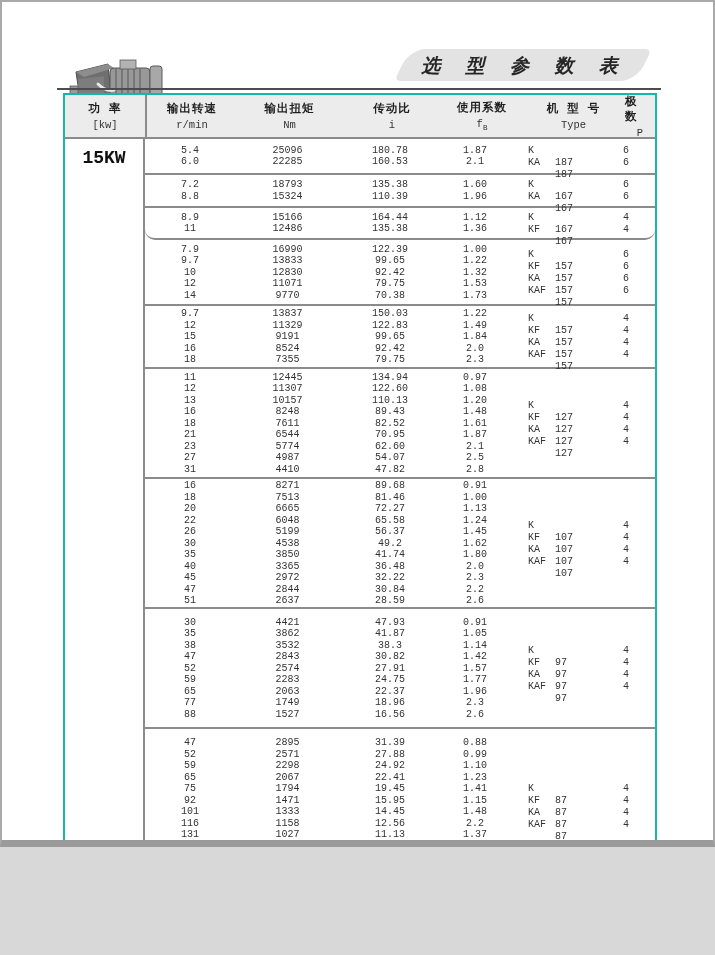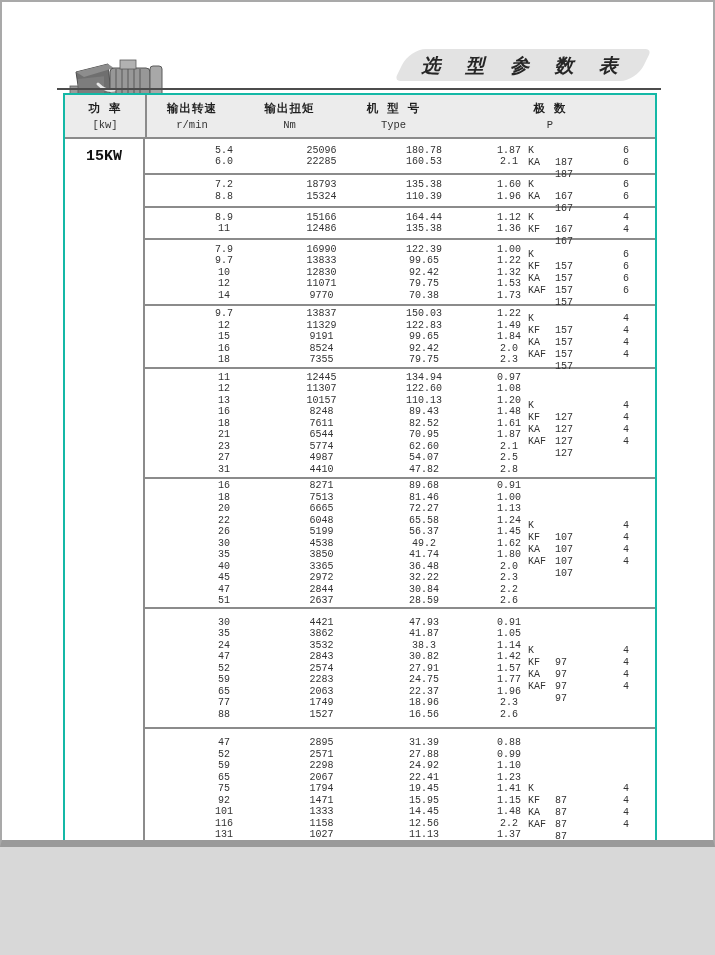--- a/index.html
+++ b/index.html
@@ -30,28 +30,28 @@
   }
   .thead{height:42px;background:#ececec;border-bottom:2px solid #8b8b8b;display:flex;box-sizing:content-box;}
   .th{display:flex;flex-direction:column;justify-content:center;align-items:center;gap:3px;}
   .th .cn{font-size:11.5px;font-weight:bold;color:#1f1f1f;letter-spacing:1px;}
   .th .un{font-size:10.5px;color:#333;}
   .th-power{width:80px;border-right:2px solid #8b8b8b;}
   .th-speed{width:90px;} .th-torque{width:105px;} .th-ratio{width:100px;}
   .th-fb{width:80px;} .th-type{width:103px;} .th-poles{flex:1;}
   .tbody{display:flex;height:744px;}
   .power-cell{width:80px;border-right:2px solid #8b8b8b;text-align:center;
-    padding-top:9px;font-weight:bold;font-size:15px;color:#111;box-sizing:border-box;}
+    padding-top:9px;font-weight:bold;font-size:18px;color:#111;box-sizing:border-box;}
   .groups{flex:1;display:flex;flex-direction:column;}
   .group{position:relative;display:flex;flex-direction:column;justify-content:center;
-    border-bottom:2px solid #8b8b8b;box-sizing:content-box;padding-left:34px;}
+    border-bottom:2px solid #8b8b8b;box-sizing:content-box;}
   .group:last-child{border-bottom:none;}
   .groups .group:nth-child(1){height:34px;}
   .groups .group:nth-child(2){height:31px;}
-  .groups .group:nth-child(3){height:30px;}
+  .groups .group:nth-child(3){height:30px;border-radius:10px;}
   .groups .group:nth-child(4){height:64px;}
   .groups .group:nth-child(5){height:61px;}
   .groups .group:nth-child(6){height:108px;}
   .groups .group:nth-child(7){height:128px;}
   .groups .group:nth-child(8){height:118px;}
   .groups .group:nth-child(9){height:154px;}
   .r{display:flex;height:11.5px;align-items:center;color:#333;}
   .c{text-align:center;}
   .c-speed{width:90px;} .c-torque{width:105px;} .c-ratio{width:100px;}
   .c-fb{width:70px;padding-right:22px;}
@@ -101,20 +101,28 @@
         <span class="un">[kw]</span>
       </div>
       <div class="th th-speed">
         <span class="cn">输出转速</span>
         <span class="un">r/min</span>
       </div>
       <div class="th th-torque">
         <span class="cn">输出扭矩</span>
         <span class="un">Nm</span>
       </div>
+      <div class="th th-ratio">
+        <span class="cn">传动比</span>
+        <span class="un">i</span>
+      </div>
+      <div class="th th-fb">
+        <span class="cn">使用系数</span>
+        <span class="un"><span>f</span><sub>B</sub></span>
+      </div>
       <div class="th th-type">
         <span class="cn">机 型 号</span>
         <span class="un">Type</span>
       </div>
       <div class="th th-poles">
         <span class="cn">极  数</span>
         <span class="un">P</span>
       </div>
     </div>
     <div class="tbody">
@@ -481,21 +489,21 @@
               <span class="c c-ratio">47.93</span>
               <span class="c c-fb">0.91</span>
             </div>
             <div class="r">
               <span class="c c-speed">35</span>
               <span class="c c-torque">3862</span>
               <span class="c c-ratio">41.87</span>
               <span class="c c-fb">1.05</span>
             </div>
             <div class="r">
-              <span class="c c-speed">24</span>
+              <span class="c c-speed">38</span>
               <span class="c c-torque">3532</span>
               <span class="c c-ratio">38.3</span>
               <span class="c c-fb">1.14</span>
             </div>
             <div class="r">
               <span class="c c-speed">47</span>
               <span class="c c-torque">2843</span>
               <span class="c c-ratio">30.82</span>
               <span class="c c-fb">1.42</span>
             </div>

